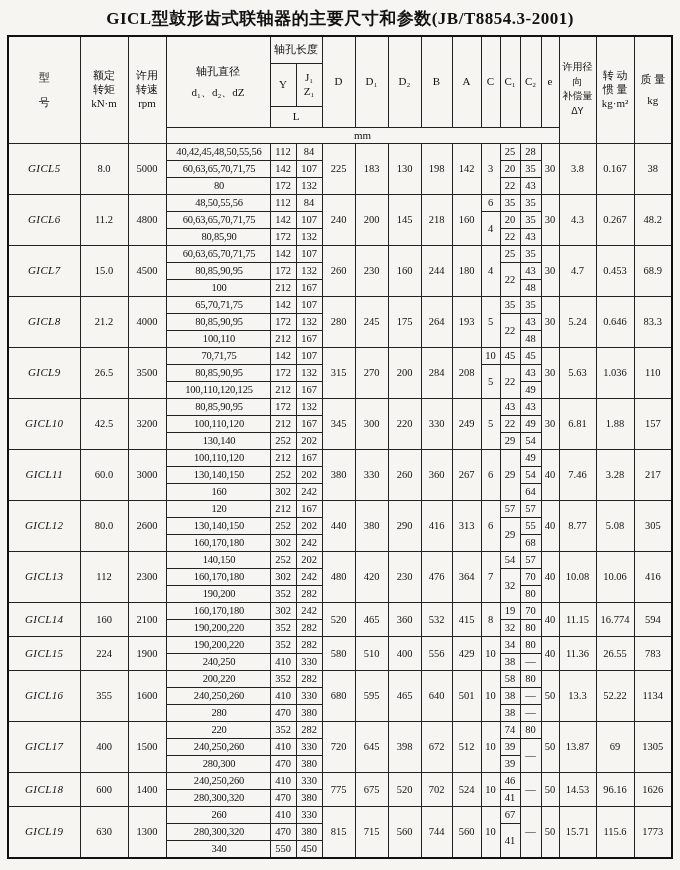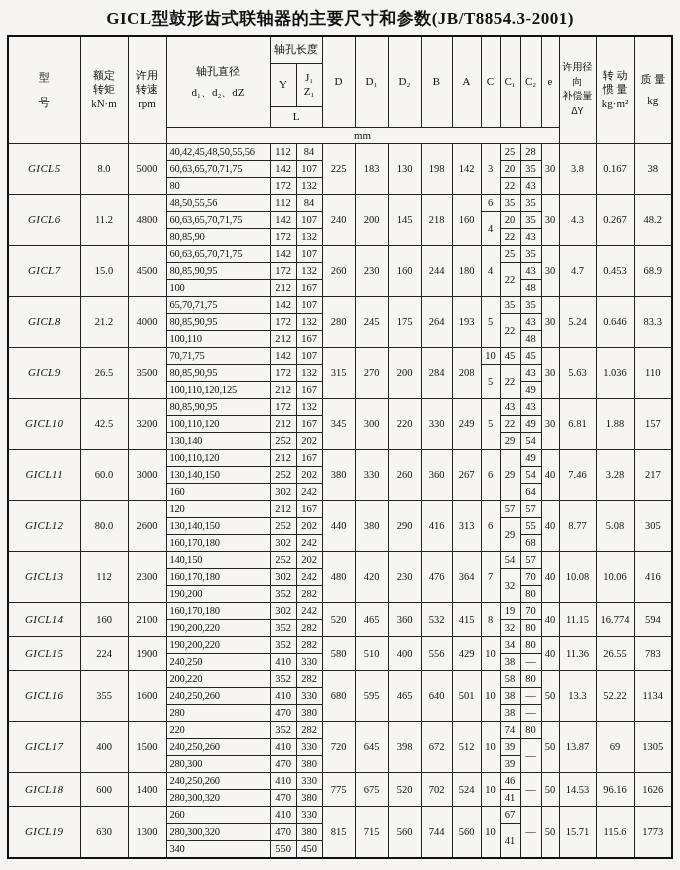--- a/index.html
+++ b/index.html
@@ -33,21 +33,21 @@
     font-weight:normal;
     line-height:1.25;
     padding:0 1px;
     overflow:hidden;
   }
   thead th{font-size:11px;}
   .pre{white-space:pre-line;}
   .gap{line-height:2.3;}
   .gap2{line-height:1.9;}
   .small{font-size:10px;line-height:1.45;font-family:Liberation Mono, monospace;}
-  .dia{text-align:left;padding-left:3px;letter-spacing:-0.2px;}
+  .dia{text-align:center;padding-left:3px;letter-spacing:-0.2px;}
   .model{font-size:11px;letter-spacing:.4px;font-style:italic;}
   tbody td{height:16px;}
   tbody tr.block-start td{border-top:1.5px solid #111;}
   #hr1 th{height:26px;margin-top:16px;}
   #hr2 th{height:42px;}
   #hr3 th{height:20px;}
   #hr4 th{height:15px;}
 </style>
 </head>
 <body>

